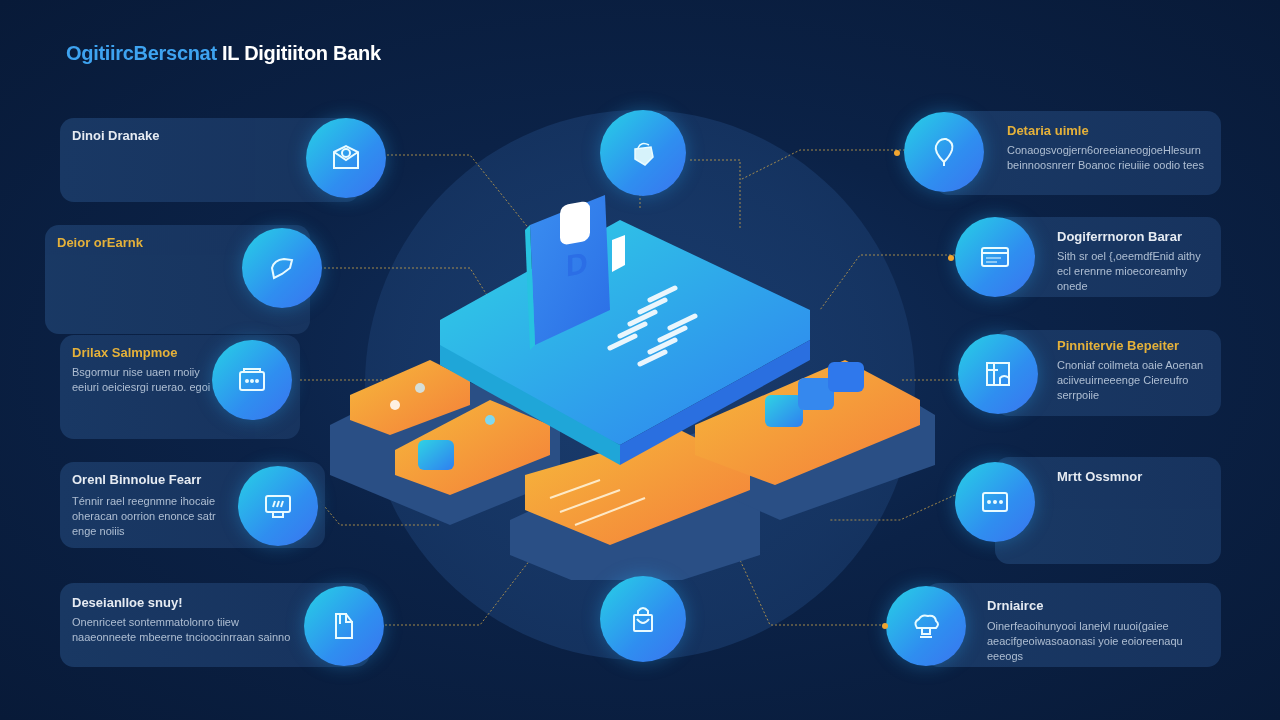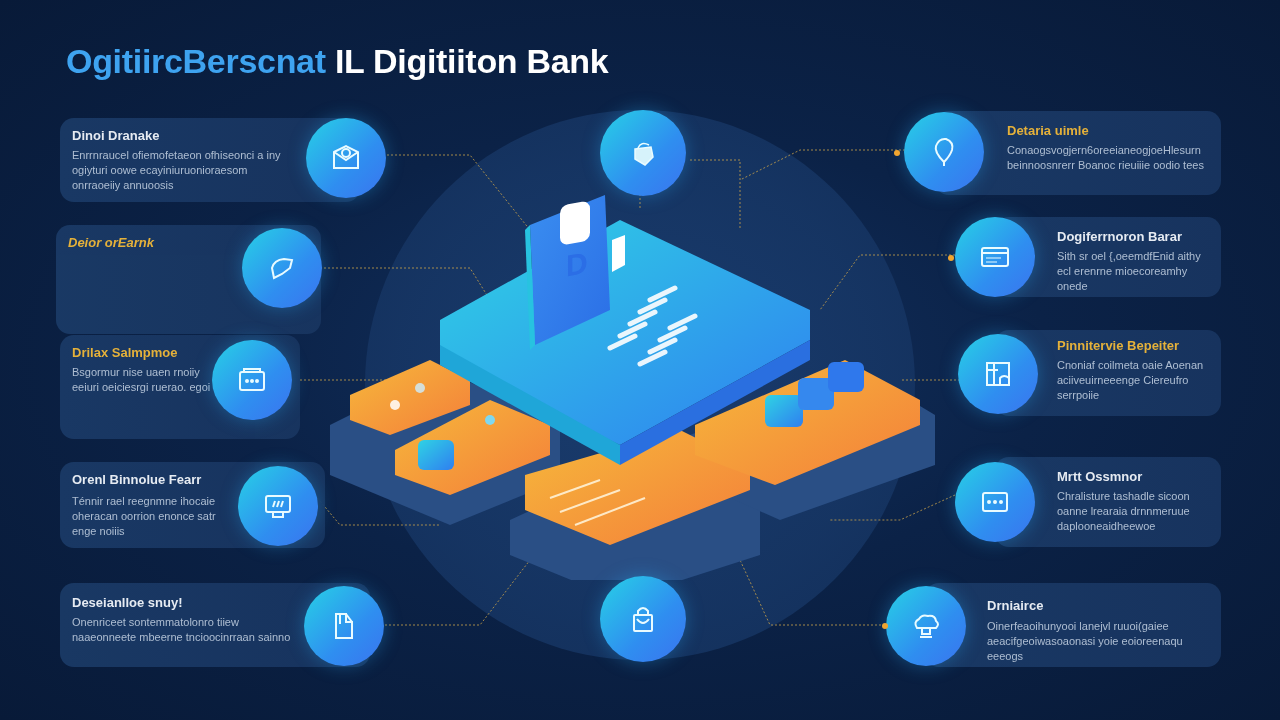--- a/index.html
+++ b/index.html
@@ -9,21 +9,21 @@
     font-family: "Liberation Sans", sans-serif;
     position: relative;
     color: #dfe8f5;
   }
   .bg {
     position: absolute; inset: 0;
     background: radial-gradient(ellipse at 50% 50%, #123160 0%, #0b2247 45%, #081a38 100%);
   }
   .title {
     position: absolute; left: 66px; top: 42px;
-    font-size: 34px; font-weight: bold; letter-spacing: -0.3px;
+    font-size: 20px; font-weight: bold; letter-spacing: -0.3px;
     white-space: nowrap;
   }
   .title .accent { color: #3ea3f0; }
   .title .main { color: #ffffff; }
 
   .orbit {
     position: absolute; left: 365px; top: 110px;
     width: 550px; height: 550px; border-radius: 50%;
     background: radial-gradient(circle at 50% 50%, #1b3e70 0%, #173766 60%, #13305c 100%);
     opacity: 0.85;
@@ -140,31 +140,30 @@
   <circle cx="170" cy="240" r="5" fill="#7fd8f0"></circle>
   <g stroke="#fff7e0" stroke-width="2" opacity="0.85">
     <line x1="230" y1="318" x2="280" y2="300"></line>
     <line x1="240" y1="332" x2="300" y2="310"></line>
     <line x1="255" y1="345" x2="325" y2="318"></line>
   </g>
 </svg>
 
 <div class="card" style="left:60px;top:118px;width:300px;height:84px;">
   <div class="ctitle" style="left:12px;top:10px;">Dinoi Dranake</div>
-  <div class="cbody" style="left:12px;top:30px;width:222px;">Enrrnraucel  ofiemofetaeon ofhiseonci  a iny ogiyturi oowe  ecayiniuruonioraesom onrraoeiiy  annuoosis</div>
 </div>
 <div class="bubble" style="left:306px;top:118px;">
   <svg viewBox="0 0 36 36" fill="none" stroke="#e9fbff" stroke-width="2">
       <path d="M6,12 L18,6 L30,12 L30,28 L6,28 Z"></path>
       <path d="M6,12 L18,20 L30,12"></path>
       <circle cx="18" cy="13" r="4"></circle>
     </svg>
 </div>
 
-<div class="card" style="left:56px;top:225px;width:265px;height:109px;font-style:italic;">
+<div class="card" style="left:45px;top:225px;width:265px;height:109px;">
   <div class="ctitle gold" style="left:12px;top:10px;">Deior orEarnk</div>
 </div>
 <div class="bubble" style="left:242px;top:228px;">
   <svg viewBox="0 0 36 36" fill="none" stroke="#e9fbff" stroke-width="2">
       <path d="M10,28 L8,18 Q10,10 20,9 L28,10 L26,18 L18,24 Z"></path>
     </svg>
 </div>
 
 <div class="card" style="left:60px;top:335px;width:240px;height:104px;">
   <div class="ctitle gold" style="left:12px;top:10px;">Drilax Salmpmoe</div>
@@ -248,23 +247,22 @@
 </div>
 <div class="bubble" style="left:958px;top:334px;">
   <svg viewBox="0 0 36 36" fill="none" stroke="#e9fbff" stroke-width="2">
       <rect x="7" y="7" width="22" height="22"></rect>
       <line x1="7" y1="14" x2="18" y2="14"></line>
       <line x1="14" y1="7" x2="14" y2="29"></line>
       <path d="M20,29 L20,22 Q24,18 29,22"></path>
     </svg>
 </div>
 
-<div class="card" style="left:995px;top:457px;width:226px;height:90px;">
+<div class="card" style="left:995px;top:457px;width:226px;height:107px;">
   <div class="ctitle" style="left:62px;top:12px;">Mrtt Ossmnor</div>
-  <div class="cbody" style="left:62px;top:32px;width:150px;">Chralisture  tashadle  sicoon oanne  lrearaia  drnnmeruue daplooneaidheewoe</div>
 </div>
 <div class="bubble" style="left:955px;top:462px;">
   <svg viewBox="0 0 36 36" fill="none" stroke="#e9fbff" stroke-width="2">
       <rect x="6" y="9" width="24" height="18" rx="2"></rect>
       <circle cx="12" cy="18" r="1" fill="#e9fbff"></circle>
       <circle cx="18" cy="18" r="1" fill="#e9fbff"></circle>
       <circle cx="24" cy="18" r="1" fill="#e9fbff"></circle>
     </svg>
 </div>
 

